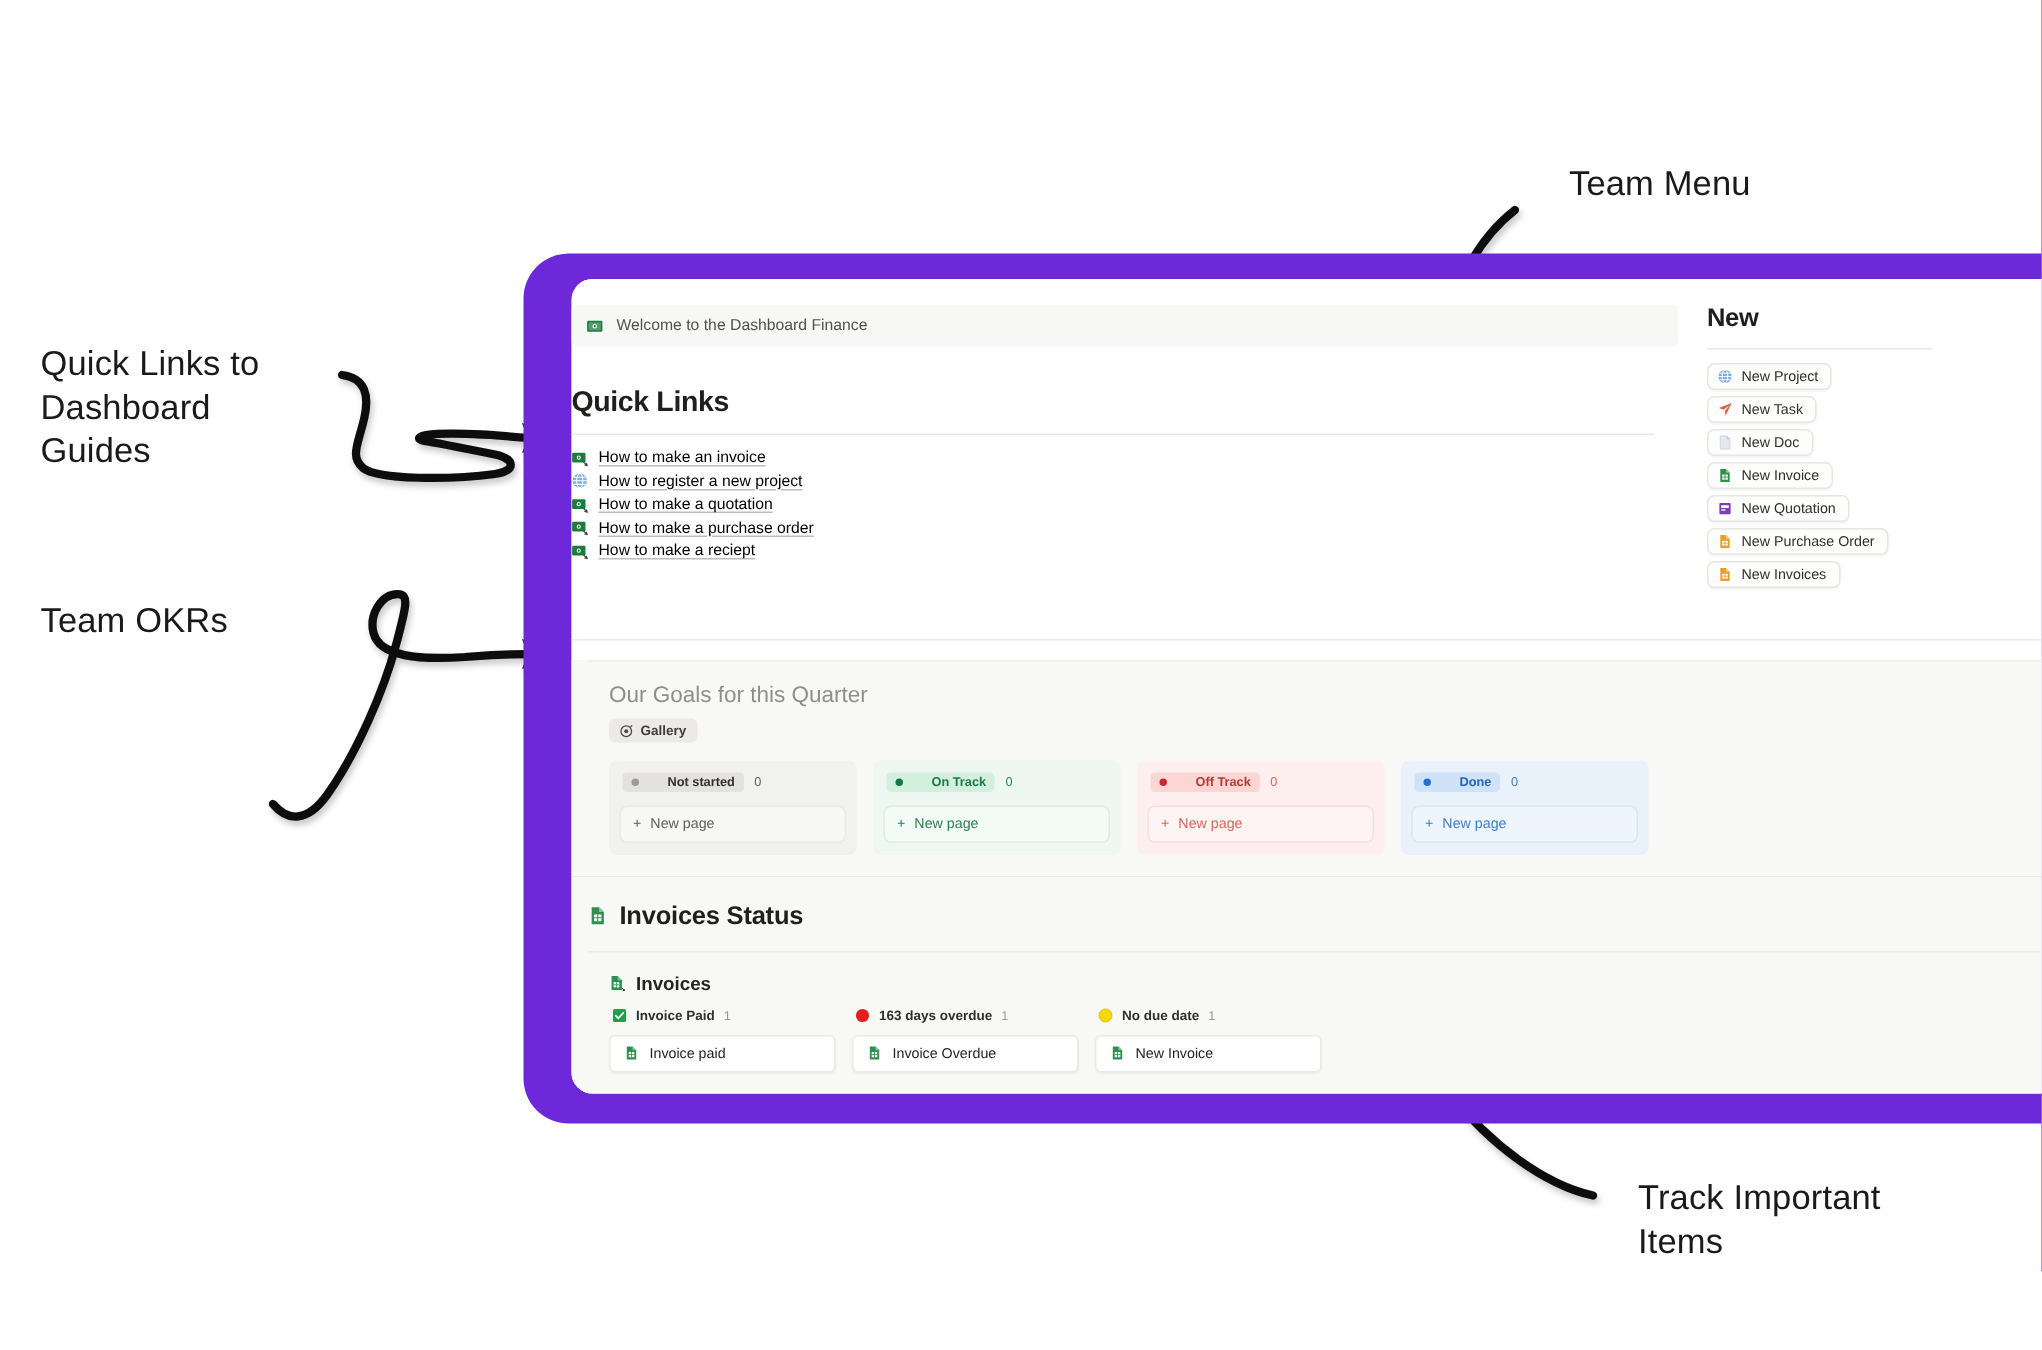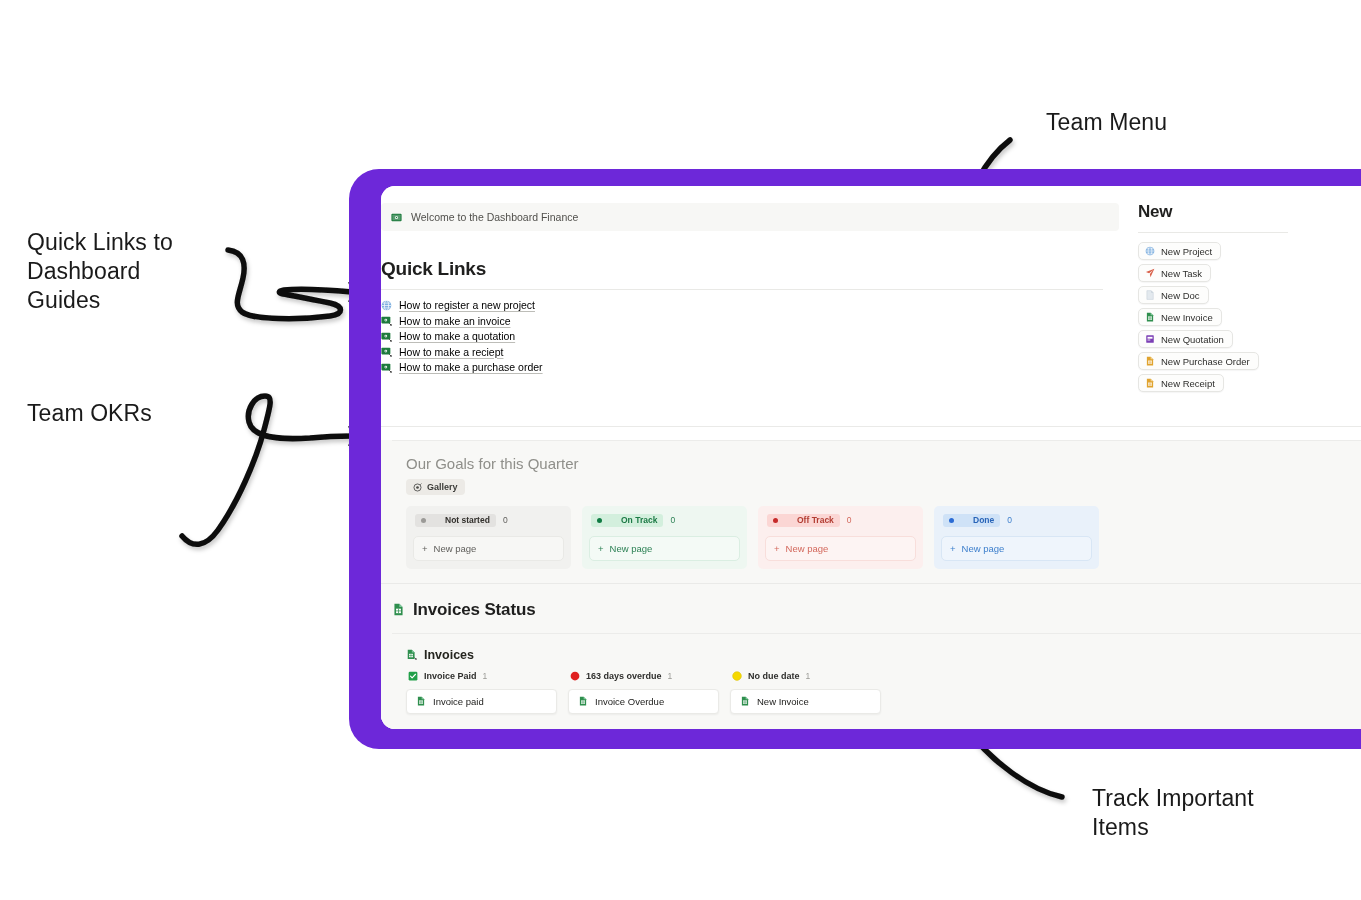--- a/index.html
+++ b/index.html
@@ -187,38 +187,38 @@
             </div>
 
             <div class="quick-wrap">
               <div class="h1">Quick Links</div>
               <div class="rule"></div>
               <div class="ql-list">
 
                 <a class="ql-item" style="text-decoration:none;color:inherit">
                   <span style="display:inline-flex">
                     <svg width="11" height="11" viewBox="0 0 16 16">
-                        <circle cx="8" cy="8" r="7" fill="#7fb0e0"></circle>
-                        <ellipse cx="8" cy="8" rx="3" ry="7" fill="none" stroke="#fff" stroke-width="1"></ellipse>
-                        <path d="M1 8h14M2.5 4.5h11M2.5 11.5h11" stroke="#fff" stroke-width="1"></path>
-                      </svg>
-                  </span>
-                  <span class="lbl">How to register a new project</span>
-                </a>
-
-                <a class="ql-item" style="text-decoration:none;color:inherit">
-                  <span style="display:inline-flex">
-                    <svg width="11" height="11" viewBox="0 0 16 16">
                         <rect x="0.6" y="2.6" width="13" height="9.6" rx="1.2" fill="#1e7b3e"></rect>
                         <circle cx="7" cy="7.4" r="2" fill="#fff"></circle>
                         <circle cx="7" cy="7.4" r="1" fill="#1e7b3e"></circle>
                         <path d="M11.5 11.5l3 3M14.6 13.2l.6 2-2-.6z" stroke="#3d3d3d" stroke-width="1.1" fill="#3d3d3d"></path>
                       </svg>
                   </span>
                   <span class="lbl">How to make an invoice</span>
+                </a>
+
+                <a class="ql-item" style="text-decoration:none;color:inherit">
+                  <span style="display:inline-flex">
+                    <svg width="11" height="11" viewBox="0 0 16 16">
+                        <circle cx="8" cy="8" r="7" fill="#7fb0e0"></circle>
+                        <ellipse cx="8" cy="8" rx="3" ry="7" fill="none" stroke="#fff" stroke-width="1"></ellipse>
+                        <path d="M1 8h14M2.5 4.5h11M2.5 11.5h11" stroke="#fff" stroke-width="1"></path>
+                      </svg>
+                  </span>
+                  <span class="lbl">How to register a new project</span>
                 </a>
 
                 <a class="ql-item" style="text-decoration:none;color:inherit">
                   <span style="display:inline-flex">
                     <svg width="11" height="11" viewBox="0 0 16 16">
                         <rect x="0.6" y="2.6" width="13" height="9.6" rx="1.2" fill="#1e7b3e"></rect>
                         <circle cx="7" cy="7.4" r="2" fill="#fff"></circle>
                         <circle cx="7" cy="7.4" r="1" fill="#1e7b3e"></circle>
                         <path d="M11.5 11.5l3 3M14.6 13.2l.6 2-2-.6z" stroke="#3d3d3d" stroke-width="1.1" fill="#3d3d3d"></path>
                       </svg>
@@ -228,33 +228,33 @@
 
                 <a class="ql-item" style="text-decoration:none;color:inherit">
                   <span style="display:inline-flex">
                     <svg width="11" height="11" viewBox="0 0 16 16">
                         <rect x="0.6" y="2.6" width="13" height="9.6" rx="1.2" fill="#1e7b3e"></rect>
                         <circle cx="7" cy="7.4" r="2" fill="#fff"></circle>
                         <circle cx="7" cy="7.4" r="1" fill="#1e7b3e"></circle>
                         <path d="M11.5 11.5l3 3M14.6 13.2l.6 2-2-.6z" stroke="#3d3d3d" stroke-width="1.1" fill="#3d3d3d"></path>
                       </svg>
                   </span>
-                  <span class="lbl">How to make a reciept</span>
+                  <span class="lbl">How to make a purchase order</span>
                 </a>
 
                 <a class="ql-item" style="text-decoration:none;color:inherit">
                   <span style="display:inline-flex">
                     <svg width="11" height="11" viewBox="0 0 16 16">
                         <rect x="0.6" y="2.6" width="13" height="9.6" rx="1.2" fill="#1e7b3e"></rect>
                         <circle cx="7" cy="7.4" r="2" fill="#fff"></circle>
                         <circle cx="7" cy="7.4" r="1" fill="#1e7b3e"></circle>
                         <path d="M11.5 11.5l3 3M14.6 13.2l.6 2-2-.6z" stroke="#3d3d3d" stroke-width="1.1" fill="#3d3d3d"></path>
                       </svg>
                   </span>
-                  <span class="lbl">How to make a purchase order</span>
+                  <span class="lbl">How to make a reciept</span>
                 </a>
 
               </div>
             </div>
           </div>
 
           <div class="rightcol">
             <div class="new-title">New</div>
             <div class="new-rule"></div>
             <div class="newlist">
@@ -326,21 +326,21 @@
 
               <div class="newbtn">
                 <span style="display:inline-flex">
                   <svg width="10" height="10" viewBox="0 0 16 16">
                       <path d="M3 1h6l4 4v10H3z" fill="#e0a32e"></path>
                       <path d="M9 1v4h4" fill="#f2d08a"></path>
                       <rect x="5" y="7.3" width="6" height="5" fill="#fff"></rect>
                       <path d="M8 7.3v5M5 9.8h6" stroke="#e0a32e" stroke-width="0.9"></path>
                     </svg>
                 </span>
-                <span>New Receipt</span>
+                <span>New Invoices</span>
               </div>
 
             </div>
           </div>
         </div>
 
         <div class="divider-full" style="margin-top:34px;"></div>
 
         <div class="section">
           <div class="sec-rule"></div>

